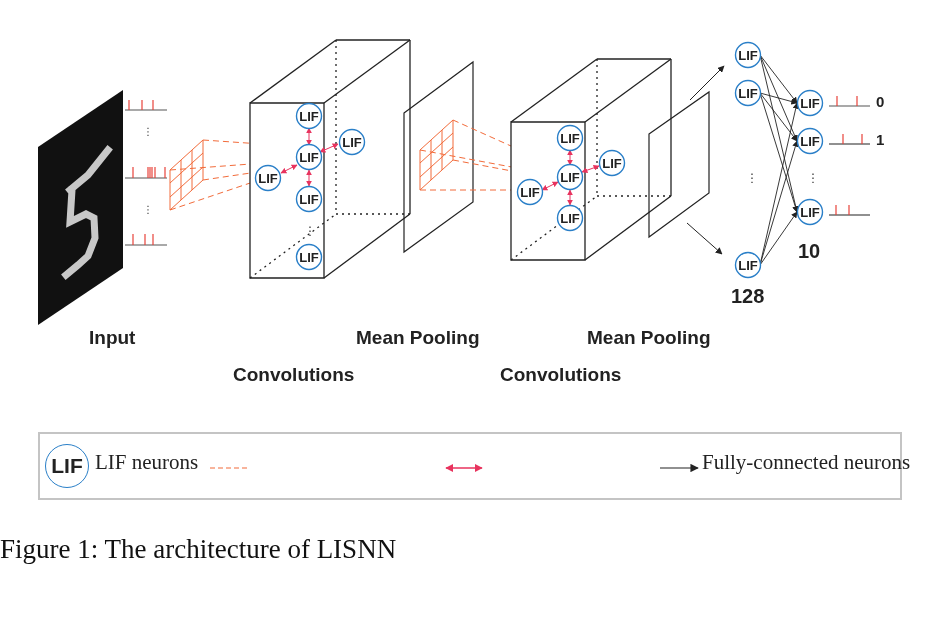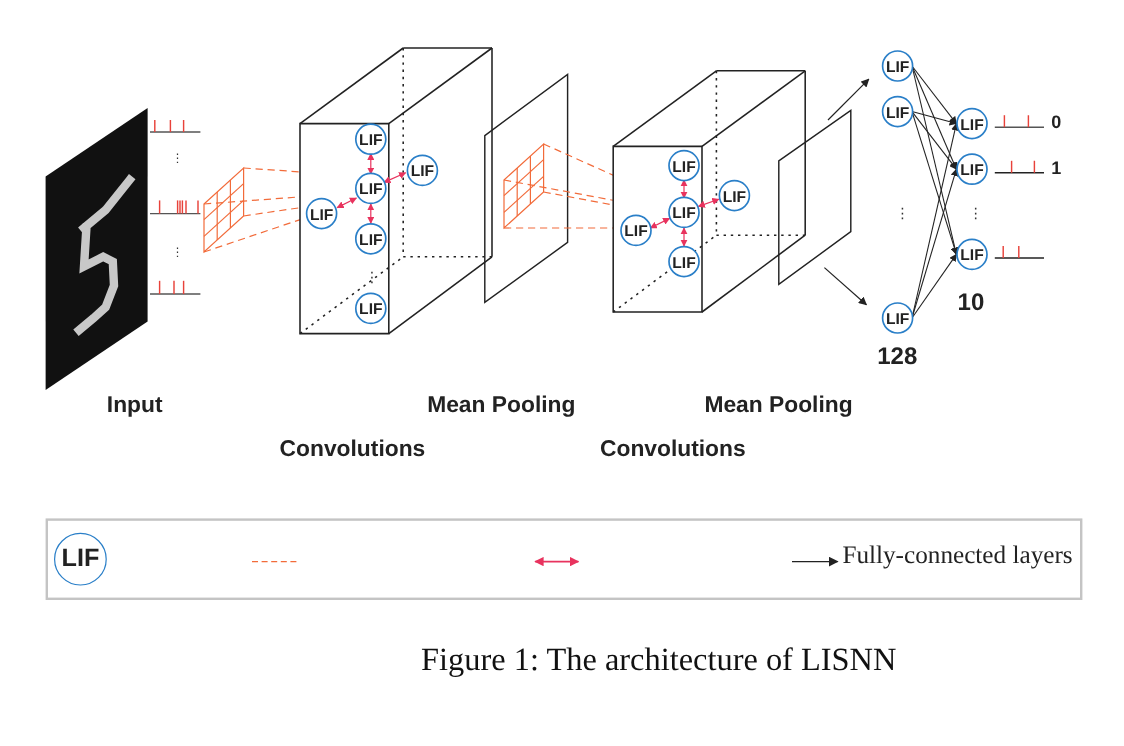--- a/index.html
+++ b/index.html
@@ -1,21 +1,21 @@
 <!DOCTYPE html>
 <html><head>
 <meta charset="utf-8">
 <style>
   html,body{margin:0;padding:0;background:#fff;}
   body{width:937px;height:622px;position:relative;overflow:hidden;font-family:"Liberation Sans",sans-serif;}
   #fig{position:absolute;left:0;top:0;}
   .lbl{position:absolute;font-family:"Liberation Sans",sans-serif;font-weight:bold;font-size:19px;color:#222;white-space:nowrap;}
   .legend{position:absolute;left:38px;top:432px;width:864px;height:68px;border:2px solid #c4c4c4;box-sizing:border-box;}
   .legend-text{position:absolute;top:16px;font-family:"Liberation Serif",serif;font-size:21px;color:#222;white-space:nowrap;}
-  .caption{position:absolute;left:0;width:747px;top:534px;text-align:right;font-family:"Liberation Serif",serif;font-size:27px;color:#111;}
+  .caption{position:absolute;left:0;width:747px;top:534px;text-align:left;font-family:"Liberation Serif",serif;font-size:27px;color:#111;}
   .lif-legend{position:absolute;left:5px;top:10px;width:44px;height:44px;border:1.5px solid #2a7fc8;border-radius:50%;box-sizing:border-box;display:flex;align-items:center;justify-content:center;font-weight:bold;font-size:21px;color:#222;font-family:"Liberation Sans",sans-serif;}
 </style>
 </head>
 <body>
 
 <svg id="fig" width="937" height="430" viewBox="0 0 937 430" xmlns="http://www.w3.org/2000/svg">
   <defs>
     <marker id="arrB" viewBox="0 0 10 10" refX="9" refY="5" markerWidth="7" markerHeight="7" orient="auto-start-reverse">
         <path d="M0,0 L10,5 L0,10 z" fill="#222"></path>
       </marker>
@@ -229,25 +229,26 @@
 </svg>
 
 <div class="lbl" style="left:89px;top:327px;text-align:center;">Input</div>
 <div class="lbl" style="left:356px;top:327px;">Mean Pooling</div>
 <div class="lbl" style="left:587px;top:327px;">Mean Pooling</div>
 <div class="lbl" style="left:233px;top:364px;">Convolutions</div>
 <div class="lbl" style="left:500px;top:364px;">Convolutions</div>
 
 <div class="legend">
   <div class="lif-legend">LIF</div>
+  <span class="legend-text" style="left:55px;">LIF neurons</span>
   <svg style="position:absolute;left:170px;top:30px;" width="40" height="8">
       <line x1="0" y1="4" x2="38" y2="4" stroke="#f26b3a" stroke-width="1.2" stroke-dasharray="5,3"></line>
     </svg>
   <svg style="position:absolute;left:403px;top:28px;" width="42" height="12">
       <line x1="3" y1="6" x2="39" y2="6" stroke="#e8335e" stroke-width="1.3" marker-start="url(#arrR)" marker-end="url(#arrR)"></line>
     </svg>
   <svg style="position:absolute;left:620px;top:28px;" width="42" height="12">
       <line x1="0" y1="6" x2="38" y2="6" stroke="#222" stroke-width="1.2" marker-end="url(#arrB)"></line>
     </svg>
-  <span class="legend-text" style="left:662px;">Fully-connected layers</span>
+  <span class="legend-text" style="left:662px;">Fully-connected neurons</span>
 </div>
 
 <div class="caption">Figure 1: The architecture of LISNN</div>
 
 </body></html>

